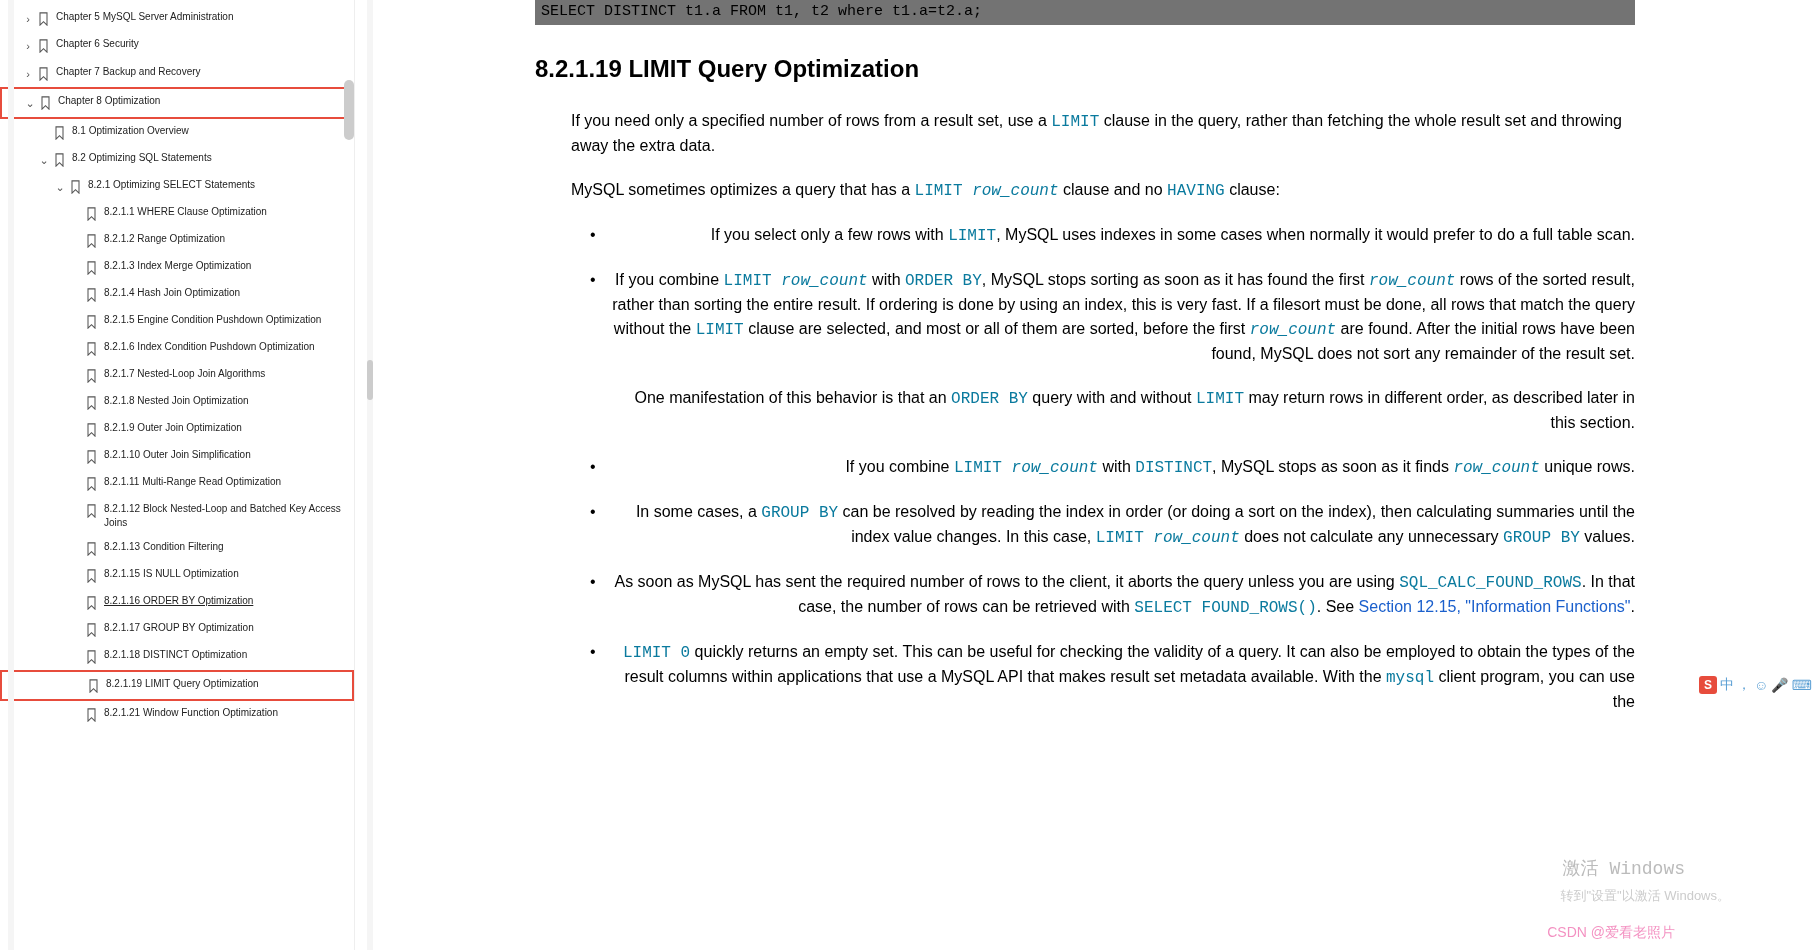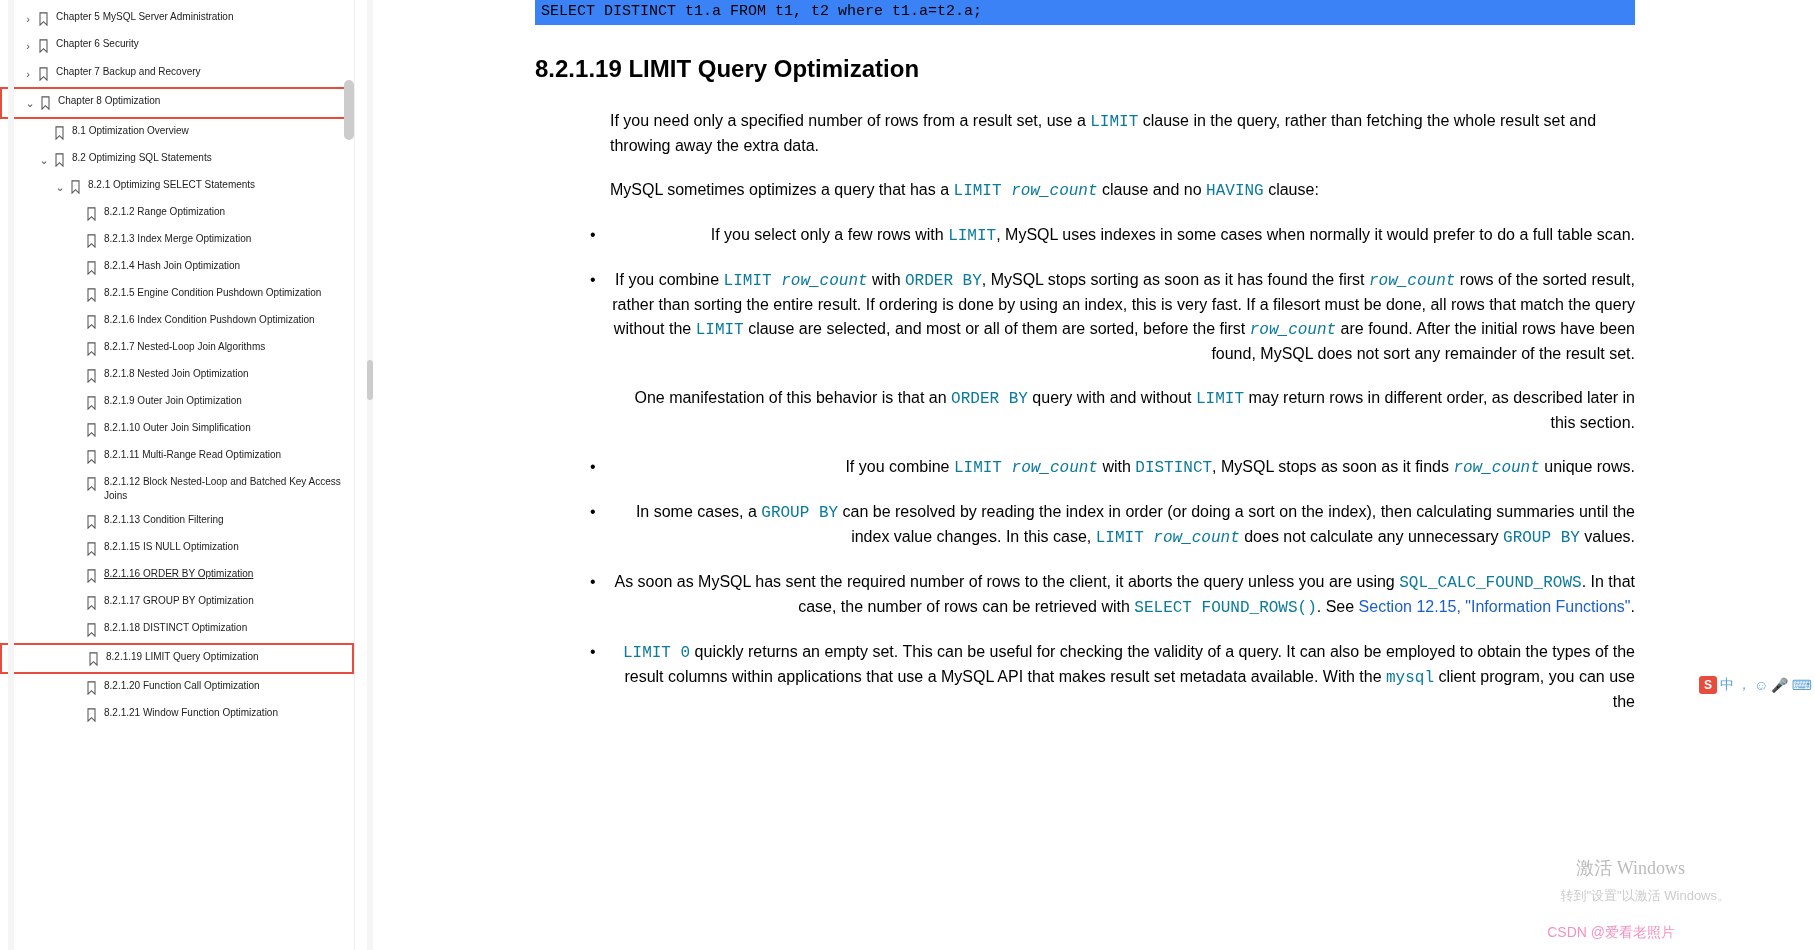--- a/index.html
+++ b/index.html
@@ -16,31 +16,31 @@
 .lvl1 { padding-left: 36px; }
 .lvl2 { padding-left: 52px; }
 .lvl3 { padding-left: 68px; }
 .hl-red { border: 2px solid #e74c3c; }
 .visited a, .visited .tlabel { text-decoration: underline; }
 .visited .tlabel { color: #222; }
 .content-wrap { flex: 1; height: 100%; overflow-y: auto; position: relative; }
 .content-scroll { position: absolute; left: 12px; top: 0; bottom: 0; width: 6px; background: #f5f5f5; }
 .content-scroll-thumb { position: absolute; left: 12px; top: 360px; width: 6px; height: 40px; background: #ccc; border-radius: 3px; }
 .content { padding: 0 180px 30px 180px; font-family: Arial, Helvetica, sans-serif; font-size: 16px; line-height: 1.5; color: #000; }
-.codebar { background: #3b82f6; font-family: "Courier New", monospace; font-size: 15px; padding: 1px 6px; margin-bottom: 26px; white-space: pre; }
+.codebar { background: #737373; font-family: "Courier New", monospace; font-size: 15px; padding: 1px 6px; margin-bottom: 26px; white-space: pre; }
 h2 { font-size: 24px; font-weight: bold; margin-bottom: 22px; color: #000; }
-.para { margin-left: 75px; margin-bottom: 20px; }
+.para { margin-left: 36px; margin-bottom: 20px; }
 ul.blist { margin-left: 55px; list-style: none; text-align: right; }
 ul.blist > li { position: relative; padding-left: 18px; margin-bottom: 20px; }
 ul.blist > li::before { content: "•"; position: absolute; left: 0; top: 0; font-size: 16px; }
 .sub-para { margin-top: 20px; }
 .code { font-family: "Courier New", monospace; color: #0a7a9e; }
 .code-em { font-family: "Courier New", monospace; color: #0a7a9e; font-style: italic; }
 .link { color: #1a5fcc; text-decoration: none; }
-.wm1 { position: absolute; right: 130px; bottom: 70px; color: #bbb; font-size: 18px; font-family: Liberation Serif, serif; pointer-events: none; }
+.wm1 { position: absolute; right: 130px; bottom: 70px; color: #bbb; font-size: 18px; font-family: Liberation Mono, monospace; pointer-events: none; }
 .wm2 { position: absolute; right: 85px; bottom: 45px; color: #ccc; font-size: 13px; font-family: "Microsoft YaHei", sans-serif; pointer-events: none; }
 .wm3 { position: absolute; right: 140px; bottom: 8px; color: #ec4899; font-size: 14px; font-family: "Microsoft YaHei", sans-serif; pointer-events: none; opacity: 0.6; }
 .ime { position: fixed; right: 3px; top: 676px; display: flex; align-items: center; gap: 3px; font-size: 13px; }
 .ime-s { background: #e74c3c; color: #fff; width: 18px; height: 18px; display: inline-flex; align-items: center; justify-content: center; border-radius: 3px; font-weight: bold; font-size: 12px; }
 .ime-ic { color: #5a9fd4; font-size: 14px; }
 </style>
 </head>
 <body>
 
 <div class="sidebar">
@@ -109,20 +109,29 @@
         </span>
         <span class="tlabel">8.2.1 Optimizing SELECT Statements</span>
       </div>
       <div class="tree-item lvl3">
         <span class="chev"></span>
         <span class="bm">
           <svg viewBox="0 0 12 16">
             <path d="M2 1 L10 1 L10 15 L6 11 L2 15 Z"></path>
           </svg>
         </span>
+        <span class="tlabel">8.2.1.1 WHERE Clause Optimization</span>
+      </div>
+      <div class="tree-item lvl3">
+        <span class="chev"></span>
+        <span class="bm">
+          <svg viewBox="0 0 12 16">
+            <path d="M2 1 L10 1 L10 15 L6 11 L2 15 Z"></path>
+          </svg>
+        </span>
         <span class="tlabel">8.2.1.2 Range Optimization</span>
       </div>
       <div class="tree-item lvl3">
         <span class="chev"></span>
         <span class="bm">
           <svg viewBox="0 0 12 16">
             <path d="M2 1 L10 1 L10 15 L6 11 L2 15 Z"></path>
           </svg>
         </span>
         <span class="tlabel">8.2.1.3 Index Merge Optimization</span>
@@ -254,29 +263,20 @@
         <span class="tlabel">8.2.1.18 DISTINCT Optimization</span>
       </div>
       <div class="tree-item lvl3 hl-red">
         <span class="chev"></span>
         <span class="bm">
           <svg viewBox="0 0 12 16">
             <path d="M2 1 L10 1 L10 15 L6 11 L2 15 Z"></path>
           </svg>
         </span>
         <span class="tlabel">8.2.1.19 LIMIT Query Optimization</span>
-      </div>
-      <div class="tree-item lvl3">
-        <span class="chev"></span>
-        <span class="bm">
-          <svg viewBox="0 0 12 16">
-            <path d="M2 1 L10 1 L10 15 L6 11 L2 15 Z"></path>
-          </svg>
-        </span>
-        <span class="tlabel">8.2.1.20 Function Call Optimization</span>
       </div>
       <div class="tree-item lvl3">
         <span class="chev"></span>
         <span class="bm">
           <svg viewBox="0 0 12 16">
             <path d="M2 1 L10 1 L10 15 L6 11 L2 15 Z"></path>
           </svg>
         </span>
         <span class="tlabel">8.2.1.21 Window Function Optimization</span>
       </div>

